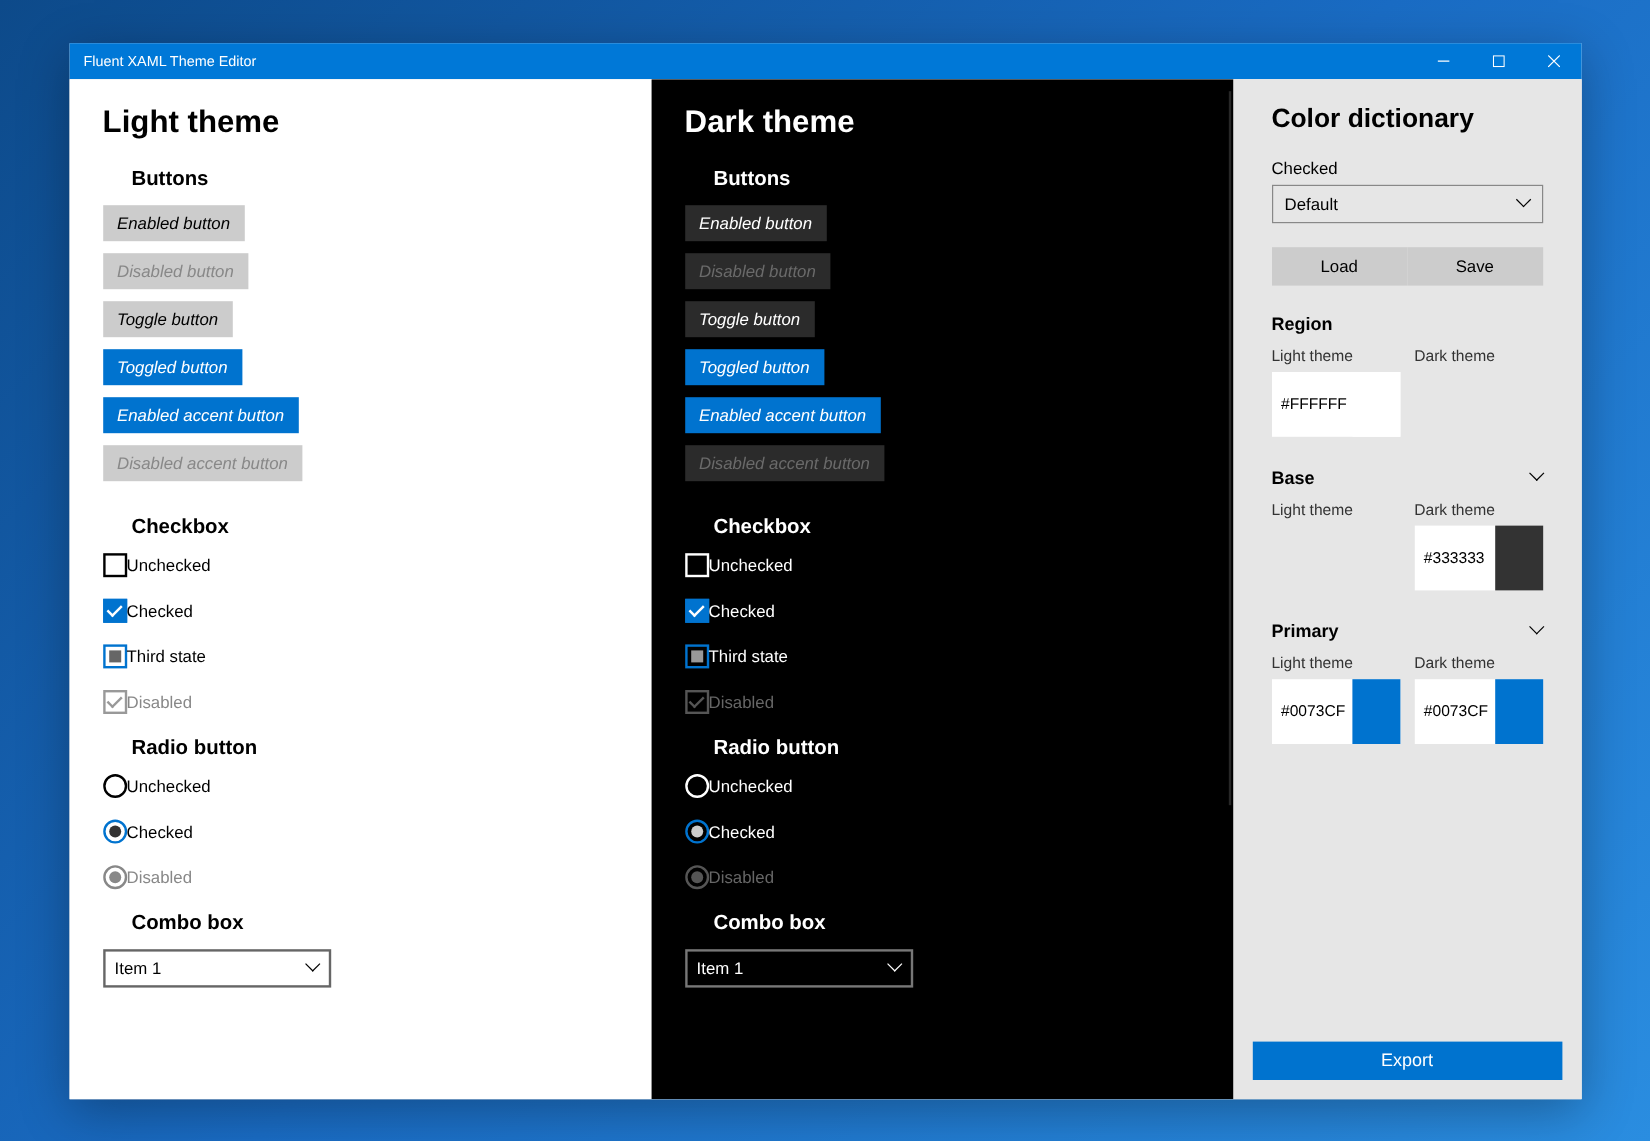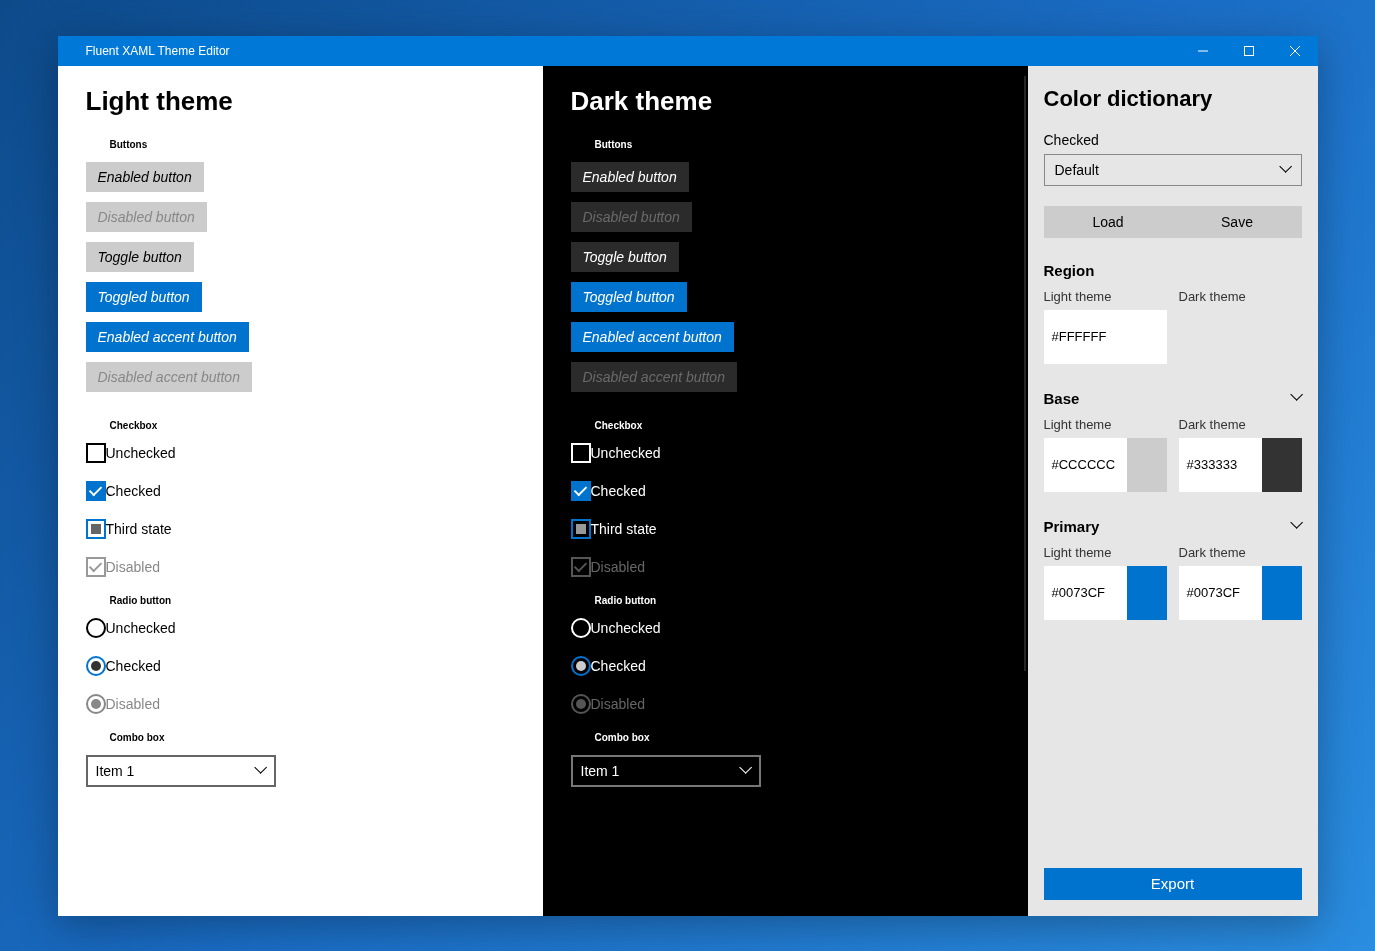--- a/index.html
+++ b/index.html
@@ -9,33 +9,33 @@
     display: flex; align-items: center; justify-content: center;
     overflow: hidden;
   }
   .window {
     width: 1260px; height: 880px; background: #fff; display: flex; flex-direction: column;
     box-shadow: 0 10px 40px rgba(0,0,0,0.3);
     position: relative;
   }
   .titlebar {
     height: 30px; background: #0078d7; color: #fff; display: flex; align-items: center;
-    font-size: 12px; padding-left: 28px;
+    font-size: 12px; padding-left: 12px;
   }
   .titlebar-buttons { margin-left: auto; display: flex; }
   .titlebar-btn { width: 46px; height: 30px; display: flex; align-items: center; justify-content: center; cursor: pointer; }
   .titlebar-btn svg { stroke: #fff; fill: none; stroke-width: 1; }
   .content { flex: 1; display: flex; overflow: hidden; background: #e6e6e6; }
   .preview { flex: 1; display: flex; overflow: hidden; }
   .pane { flex: 1; padding: 20px 28px; overflow-y: auto; position: relative; }
   .scrolltrack { position:absolute; right:2px; top:10px; width:2px; height:70%; background:rgba(128,128,128,0.3); }
   .pane.light { background: #fff; color: #000; }
   .pane.dark  { background: #000; color: #fff; }
   .pane-title { font-size: 26px; font-weight: 600; margin-bottom: 22px; }
-  .section-label { font-size: 10px; font-weight: 600; margin: 18px 0 12px 0; padding-left: 24px; }
+  .section-label { font-size: 17px; font-weight: 600; margin: 18px 0 12px 0; padding-left: 24px; }
 
   .btnsample { display: inline-block; padding: 7px 12px; font-size: 14px; border: none; margin-bottom: 10px; cursor: pointer; font-style: italic; }
   .light .btnsample { background: #ccc; color: #000; }
   .dark  .btnsample { background: #2b2b2b; color: #fff; }
   .light .btnsample.disabled { background: #ccc; color: #888; cursor: default; }
   .dark  .btnsample.disabled { background: #2b2b2b; color: #6a6a6a; cursor: default; }
   .btnsample.accent { background: #0073cf; color: #fff; }
 
   .checkrow, .radiorow { display: flex; align-items: center; margin-bottom: 18px; font-size: 14px; }
   .checkbox { width: 20px; height: 20px; border: 2px solid currentColor; display: flex; align-items: center; justify-content: center; }
@@ -56,21 +56,21 @@
   .radio.checked::after { content:""; width:10px; height:10px; border-radius:50%; background:#333; }
   .dark .radio.checked::after { background:#ccc; }
   .radio.disabled { border-color: #888; }
   .radio.disabled::after { content:""; width:10px; height:10px; border-radius:50%; background:#888; }
   .dark .radio.disabled { border-color:#555;}
   .dark .radio.disabled::after{ background:#555;}
 
   .combo { width: 190px; height: 32px; border: 2px solid #666; display:flex; align-items:center; padding:0 8px; font-size:14px; justify-content:space-between; cursor:pointer;}
   .dark .combo { border-color:#777; }
 
-  .sidepanel { width: 290px; background: #e6e6e6; padding: 20px 16px; display:flex; flex-direction:column; overflow:hidden; position:relative; }
+  .sidepanel { width: 290px; background: #e6e6e6; padding: 20px 32px; display:flex; flex-direction:column; overflow:hidden; position:relative; }
   .side-title { font-size: 22px; font-weight: 600; margin-bottom: 20px; }
   .side-label { font-size: 14px; margin-bottom: 6px; }
   .preset-select { width: 100%; height: 32px; border:1px solid #888; background:#e6e6e6; display:flex; align-items:center; justify-content:space-between; padding:0 10px; font-size:14px; cursor:pointer; margin-bottom:20px;}
   .btnrow { display:flex; gap:0; margin-bottom:24px;}
   .sidebtn { flex:1; height:32px; background:#ccc; border:none; font-size:14px; cursor:pointer;}
   .groupheader { display:flex; justify-content:space-between; align-items:center; font-weight:600; font-size:15px; margin-bottom:10px;}
   .swatchrow { display:flex; gap:12px; margin-bottom:26px;}
   .swatchcol { flex:1; }
   .swatchcol .mini-label{ font-size:13px; color:#333; margin-bottom:6px;}
   .swatch { height:54px; display:flex; background:#fff; align-items:center; font-size:13px;}
@@ -240,24 +240,20 @@
         </div>
       </div>
 
       <div class="groupheader">
           <span>Base</span>
           <span class="chev"></span>
         </div>
       <div class="swatchrow">
         <div class="swatchcol">
           <div class="mini-label">Light theme</div>
-          <div class="swatch">
-              <span class="hex">#CCCCCC</span>
-              <span class="swcolor" style="background:#CCCCCC"></span>
-            </div>
         </div>
         <div class="swatchcol">
           <div class="mini-label">Dark theme</div>
           <div class="swatch">
               <span class="hex">#333333</span>
               <span class="swcolor" style="background:#333333"></span>
             </div>
         </div>
       </div>
 

